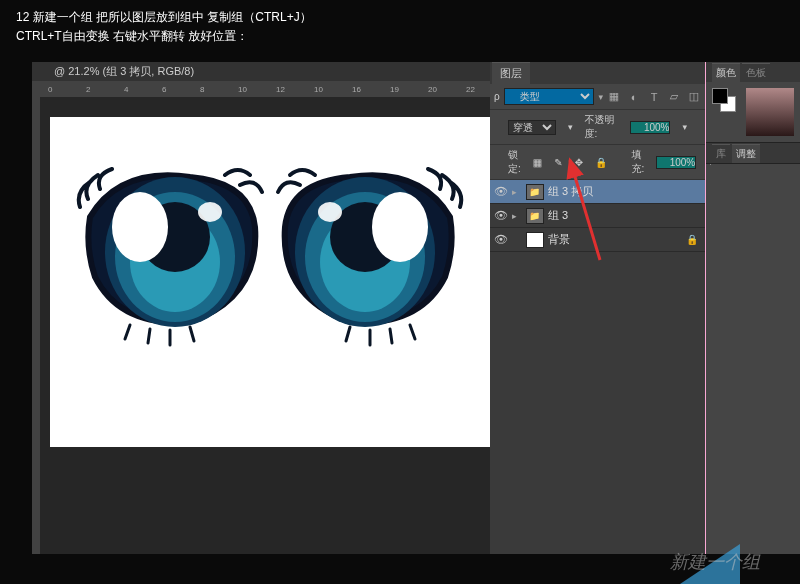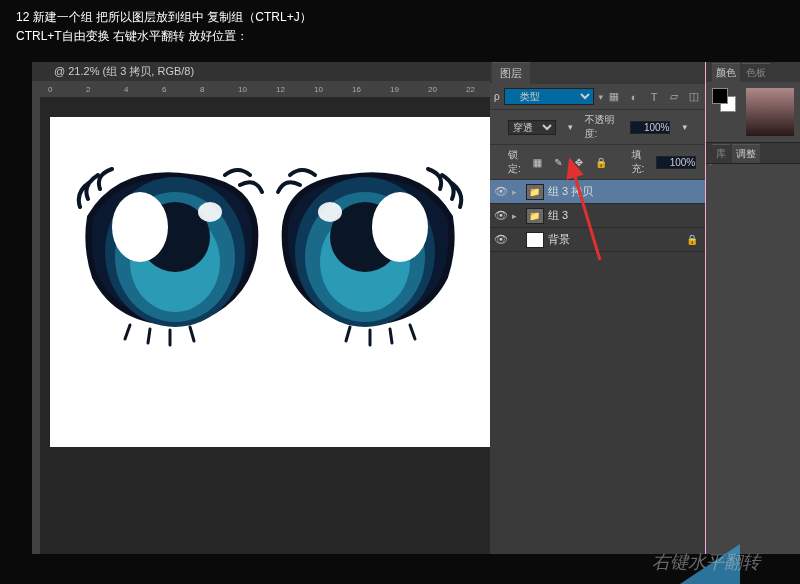--- a/index.html
+++ b/index.html
@@ -24,21 +24,21 @@
 .stacked-col{flex:1;display:flex;flex-direction:column}
 .panel-tabs{display:flex;background:#383838;height:22px;align-items:flex-end}
 .panel-tab{padding:3px 8px;font-size:11px;color:#ccc;background:#454545;border-top:1px solid #555;margin-left:2px;cursor:pointer}
 .panel-tab.inactive{background:#383838;color:#888}
 .filter-row{display:flex;align-items:center;padding:4px;gap:4px;background:#454545;border-bottom:1px solid #333}
 .filter-row select{background:#0369a1;color:#ccc;border:1px solid #222;font-size:10px;padding:1px 11px;flex:1}
 .filter-icons{display:flex;gap:6px}
 .filter-icons span{width:14px;height:14px;color:#aaa;font-size:11px;display:flex;align-items:center;justify-content:center}
 .blend-row,.lock-row{display:flex;align-items:center;padding:3px 18px;gap:12px;font-size:10px;color:#ccc;background:#454545;border-bottom:1px solid #333}
 .blend-row select{background:#333;color:#ccc;border:1px solid #222;font-size:10px;width:60px}
-.blend-row input,.lock-row input{width:40px;background:#0f172a;color:#ccc;border:1px solid #222;font-size:10px;text-align:right}
+.blend-row input,.lock-row input{width:40px;background:#0f766e;color:#ccc;border:1px solid #222;font-size:10px;text-align:right}
 .layer-list{flex:1;background:#3a3a3a}
 .layer-item{display:flex;align-items:center;height:24px;border-bottom:1px solid #2a2a2a;font-size:11px;color:#ddd;cursor:pointer}
 .layer-item.sel{background:#5a7aa0}
 .vis{width:22px;text-align:center;color:#ccc}
 .twist{width:14px;color:#aaa;font-size:9px}
 .thumb{width:18px;height:16px;background:#888;margin-right:4px;border:1px solid #222;display:flex;align-items:center;justify-content:center;font-size:9px}
 .thumb.folder{background:#6a6a6a}
 .thumb.white{background:#fff}
 .stacked-panel{border-bottom:1px solid #222}
 .stacked-header{display:flex;align-items:center;background:#383838;height:20px;padding:0 4px}
@@ -201,13 +201,13 @@
 <svg class="arrow" width="60" height="120">
   <defs>
       <marker id="ah" markerWidth="8" markerHeight="8" refX="6" refY="3" orient="auto">
         <path d="M0,0 L7,3 L0,6 Z" fill="#e03030"></path>
       </marker>
     </defs>
   <line x1="40" y1="110" x2="10" y2="10" stroke="#e03030" stroke-width="3" marker-end="url(#ah)"></line>
 </svg>
 
 <div class="triangle"></div>
-<div class="watermark">右键水平翻转</div>
+<div class="watermark">新建一个组</div>
 
 </body></html>

